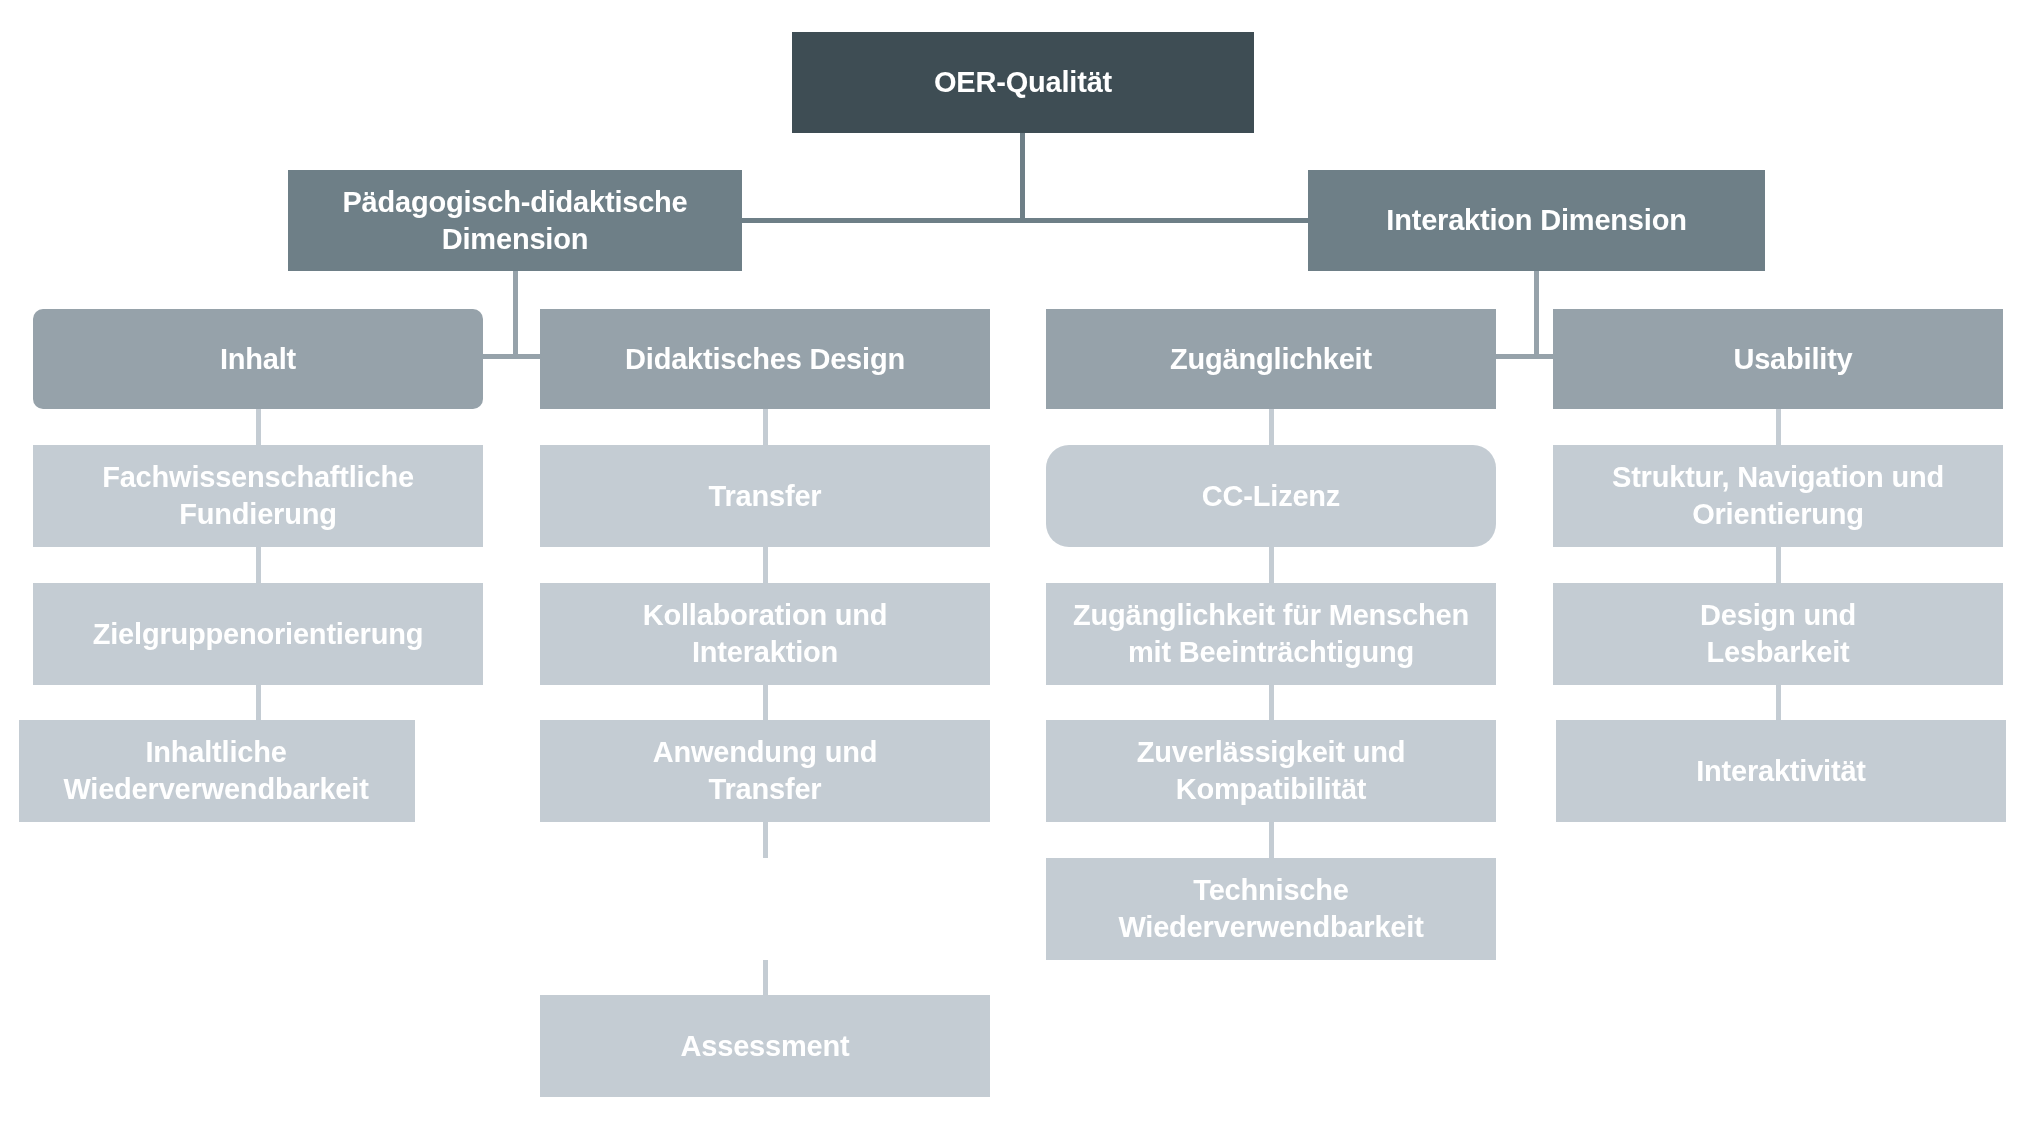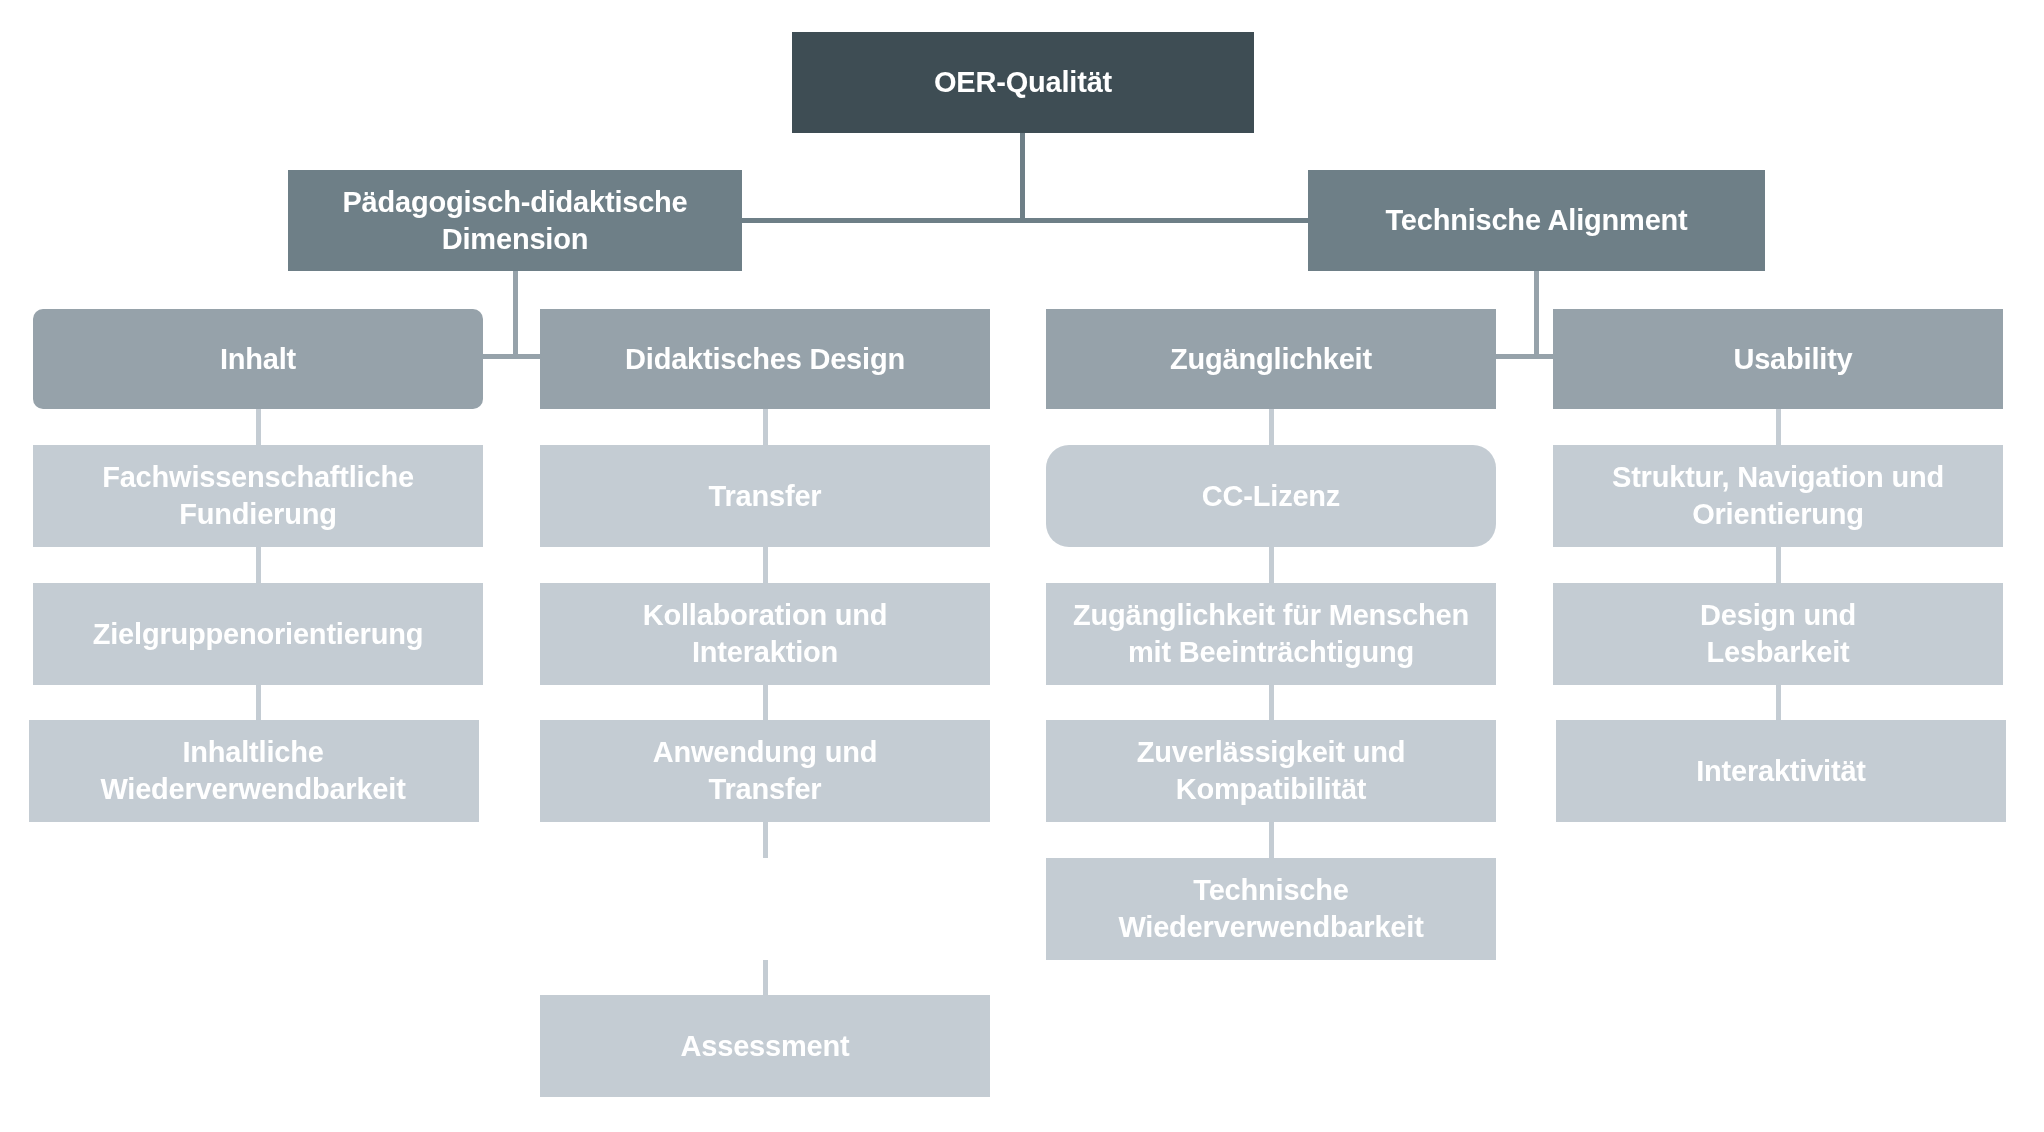--- a/index.html
+++ b/index.html
@@ -64,31 +64,31 @@
   <div class="conn c3" style="left:1269px; top:822px; width:5px; height:36px;"></div>
 
   <div class="conn c3" style="left:1776px; top:409px; width:5px; height:36px;"></div>
   <div class="conn c3" style="left:1776px; top:547px; width:5px; height:36px;"></div>
   <div class="conn c3" style="left:1776px; top:685px; width:5px; height:35px;"></div>
 
   <div class="box lvl1" style="left:792px; top:32px; width:462px; height:101px;">OER-Qualität</div>
 
   <div class="box lvl2" style="left:288px; top:170px; width:454px; height:101px;">Pädagogisch-didaktische
 Dimension</div>
-  <div class="box lvl2" style="left:1308px; top:170px; width:457px; height:101px;">Technische Alignment</div>
+  <div class="box lvl2" style="left:1308px; top:170px; width:457px; height:101px;">Interaktion Dimension</div>
 
   <div class="box lvl3" style="left:33px; top:309px; width:450px; height:100px;border-radius:10px;">Inhalt</div>
   <div class="box lvl3" style="left:540px; top:309px; width:450px; height:100px;">Didaktisches Design</div>
   <div class="box lvl3" style="left:1046px; top:309px; width:450px; height:100px;">Zugänglichkeit</div>
   <div class="box lvl3" style="left:1553px; top:309px; width:450px; height:100px;padding-left:40px;">Usability</div>
 
   <div class="box lvl4" style="left:33px; top:445px; width:450px; height:102px;">Fachwissenschaftliche
 Fundierung</div>
   <div class="box lvl4" style="left:33px; top:583px; width:450px; height:102px;">Zielgruppenorientierung</div>
-  <div class="box lvl4" style="left:29px; top:720px; width:450px; height:102px;padding-left:8px;">Inhaltliche
+  <div class="box lvl4" style="left:19px; top:720px; width:396px; height:102px;padding-left:8px;">Inhaltliche
 Wiederverwendbarkeit</div>
 
   <div class="box lvl4" style="left:540px; top:445px; width:450px; height:102px;">Transfer</div>
   <div class="box lvl4" style="left:540px; top:583px; width:450px; height:102px;">Kollaboration und
 Interaktion</div>
   <div class="box lvl4" style="left:540px; top:720px; width:450px; height:102px;">Anwendung und
 Transfer</div>
   <div class="box lvl4" style="left:540px; top:995px; width:450px; height:102px;">Assessment</div>
 
   <div class="box lvl4" style="left:1046px; top:445px; width:450px; height:102px;border-radius:23px;">CC-Lizenz</div>

